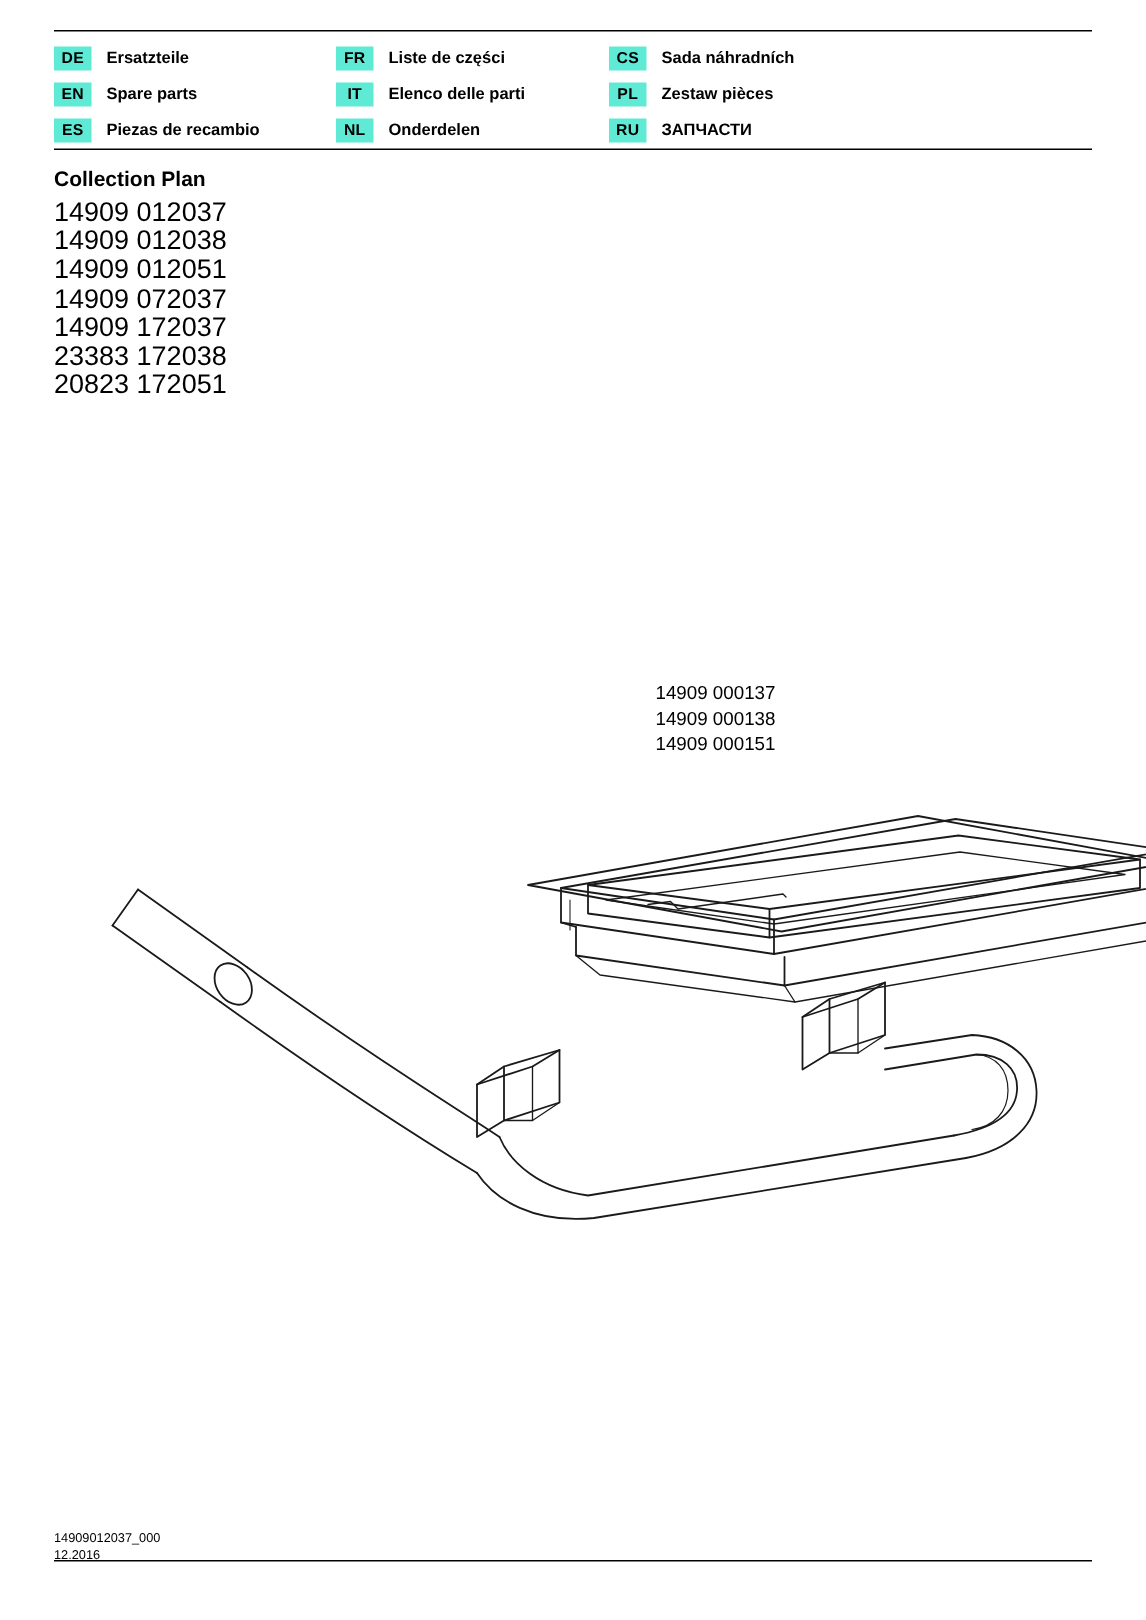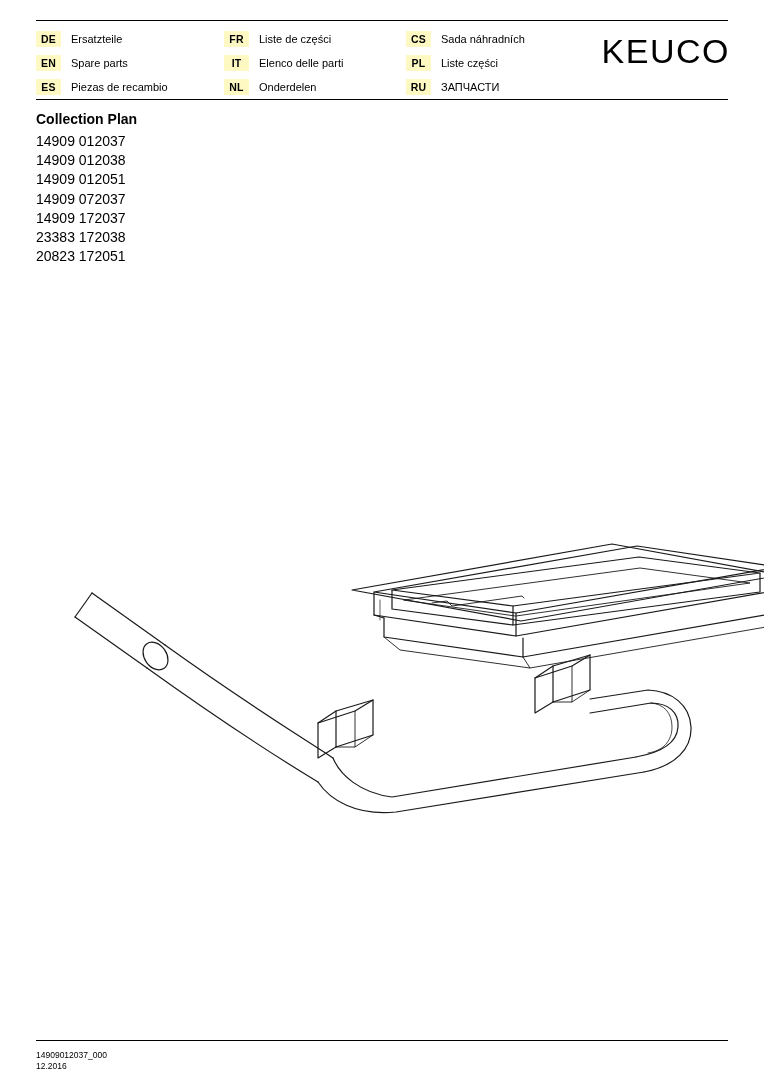--- a/index.html
+++ b/index.html
@@ -47,32 +47,32 @@
   .lang-col.c1 { left: 0px; }
   .lang-col.c2 { left: 188px; }
   .lang-col.c3 { left: 370px; }
 
   .lang-row {
     display: flex;
     align-items: center;
     height: 24px;
   }
   .lang-code {
-    background: #fef9c3;
+    background: #5eead4;
     font-size: 10.5px;
     font-weight: bold;
     line-height: 14px;
     padding: 1px 4px 1px 4px;
     min-width: 17px;
     text-align: center;
     letter-spacing: 0.2px;
   }
   .lang-name {
     font-size: 11px;
-    font-weight: normal;
+    font-weight: bold;
     margin-left: 10px;
     white-space: nowrap;
     text-align: center;
   }
 
   .brand {
     position: absolute;
     right: 34px;
     top: 32px;
     font-size: 34px;
@@ -87,21 +87,21 @@
     left: 36px;
     top: 111px;
     font-size: 14px;
     font-weight: bold;
     text-align: center;
   }
   .partlist {
     position: absolute;
     left: 36px;
     top: 132px;
-    font-size: 14px;
+    font-size: 18px;
     line-height: 19.2px;
   }
   .partlist div { white-space: pre; }
 
   
   .callout {
     position: absolute;
     left: 437px;
     top: 454px;
     font-size: 12.5px;
@@ -124,21 +124,21 @@
     position: absolute;
     left: 36px;
     top: 1040px;
     width: 692px;
     height: 1px;
     background: #000000;
   }
   .footer {
     position: absolute;
     left: 36px;
-    top: 1050px;
+    top: 1020px;
     font-size: 8.5px;
     line-height: 11px;
   }
 </style>
 </head>
 <body>
 
 <div class="page">
 
   <div class="rule rule-top"></div>
@@ -175,46 +175,50 @@
       </div>
     </div>
 
     <div class="lang-col c3">
       <div class="lang-row">
         <span class="lang-code">CS</span>
         <span class="lang-name">Sada náhradních</span>
       </div>
       <div class="lang-row">
         <span class="lang-code">PL</span>
-        <span class="lang-name">Liste części</span>
+        <span class="lang-name">Zestaw pièces</span>
       </div>
       <div class="lang-row">
         <span class="lang-code">RU</span>
         <span class="lang-name">ЗАПЧАСТИ</span>
       </div>
     </div>
 
   </div>
 
-  <div class="brand">KEUCO</div>
 
   <div class="rule rule-bottom"></div>
 
   <div class="title">Collection Plan</div>
 
   <div class="partlist">
     <div>14909 012037</div>
     <div>14909 012038</div>
     <div>14909 012051</div>
     <div>14909 072037</div>
     <div>14909 172037</div>
     <div>23383 172038</div>
     <div>20823 172051</div>
   </div>
 
+  <div class="callout">
+    <div>14909 000137</div>
+    <div>14909 000138</div>
+    <div>14909 000151</div>
+  </div>
 
   <svg class="drawing" viewBox="0 0 764 1080" xmlns="http://www.w3.org/2000/svg">
     <g fill="none" stroke="#1a1a1a" stroke-width="1.2" stroke-linejoin="round" stroke-linecap="round">
 
       <g>
 
         <path d="M375 592 L638 545 L805 545" stroke="none"></path>
         <path d="M377 591 L637 545 L806 576 L546 622 Z" transform="translate(-25,-1)"></path>
 
         <path d="M374 592 L637 546 L779 567 L516 613 Z"></path>

